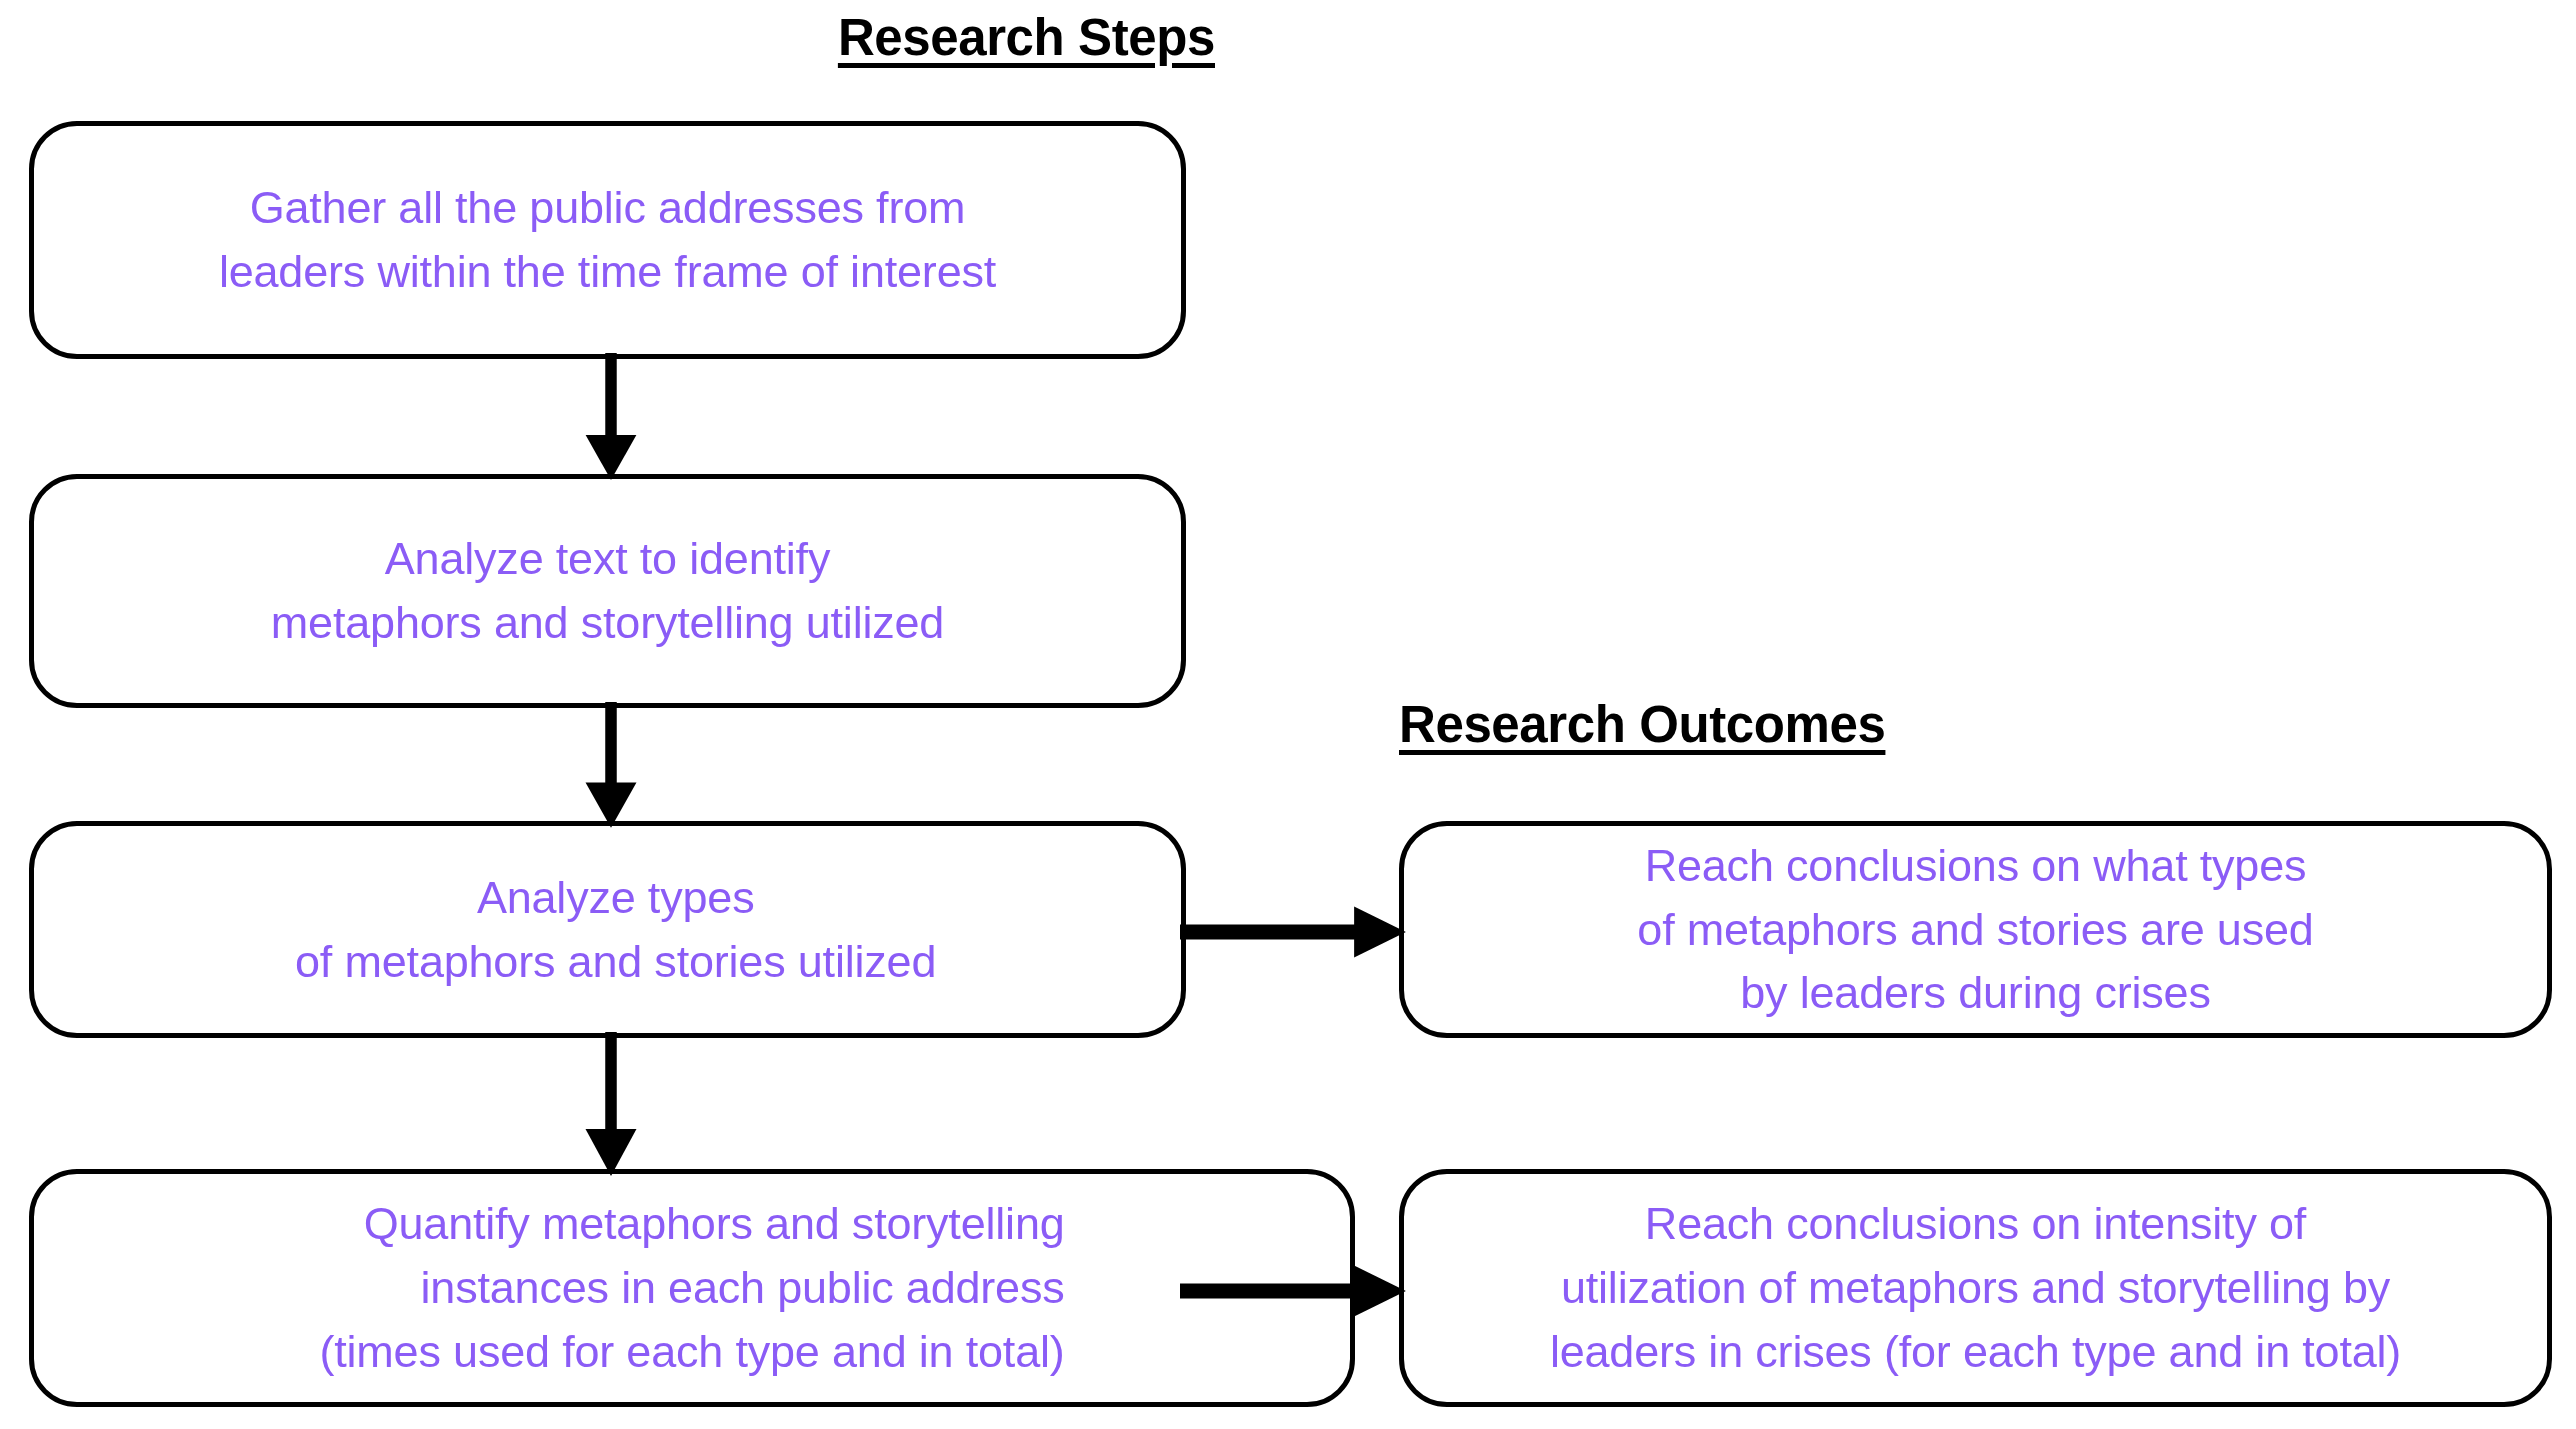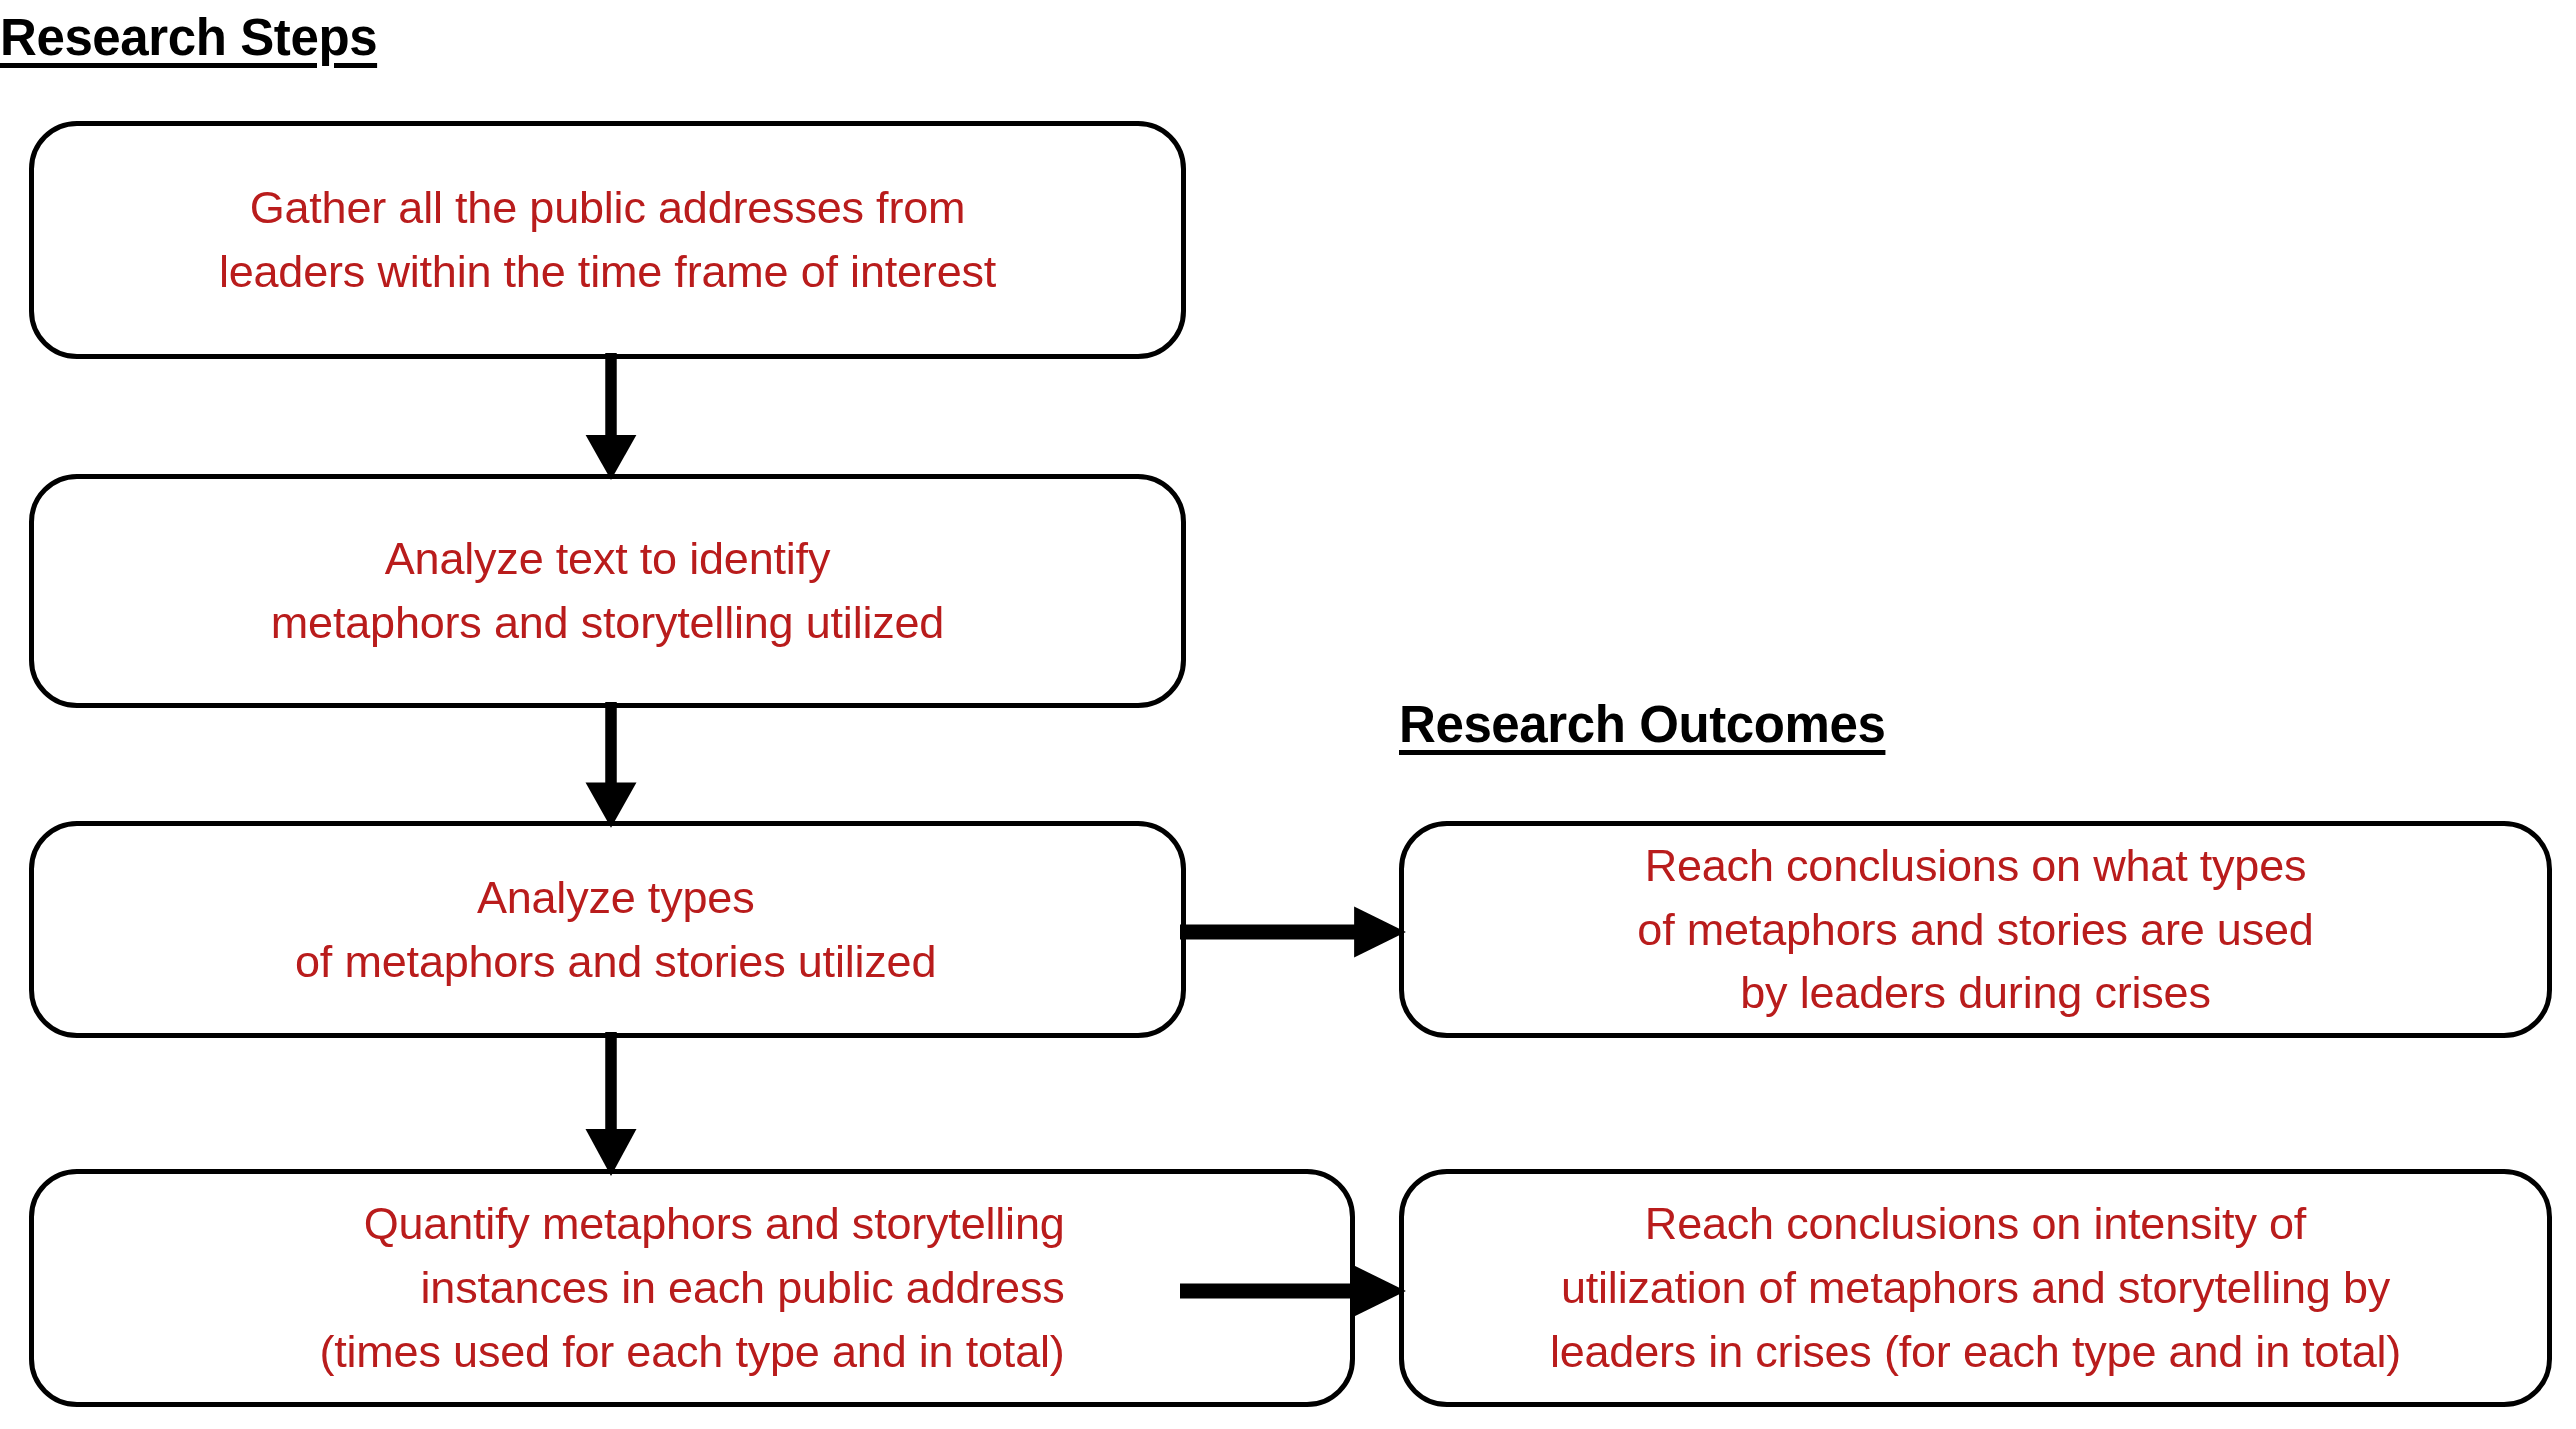--- a/index.html
+++ b/index.html
@@ -29,40 +29,40 @@
     text-underline-offset: 8.2px;
     text-decoration-thickness: 4.9px;
     white-space: nowrap;
     letter-spacing: -0.4px;
     line-height: 1;
   }
   #title-research-steps {
     left: 0;
     top: 11.5px;
     width: 1215px;
-    text-align: left;
+    text-align: right;
   }
   #title-research-outcomes {
     left: 1399px;
     top: 699px;
     width: 1153px;
   }
 
   
   .node {
     position: absolute;
     box-sizing: border-box;
     background: #ffffff;
     border: 5.7px solid #000000;
     border-radius: 48px;
     display: flex;
     align-items: center;
     justify-content: center;
     text-align: center;
-    color: #b91c1c;
+    color: #8b5cf6;
     font-size: 45px;
     line-height: 1.42;
     padding: 4.9px 19.7px;
   }
   .node .node-text {
     display: block;
     white-space: pre-line;
     letter-spacing: -0.2px;
   }
 

